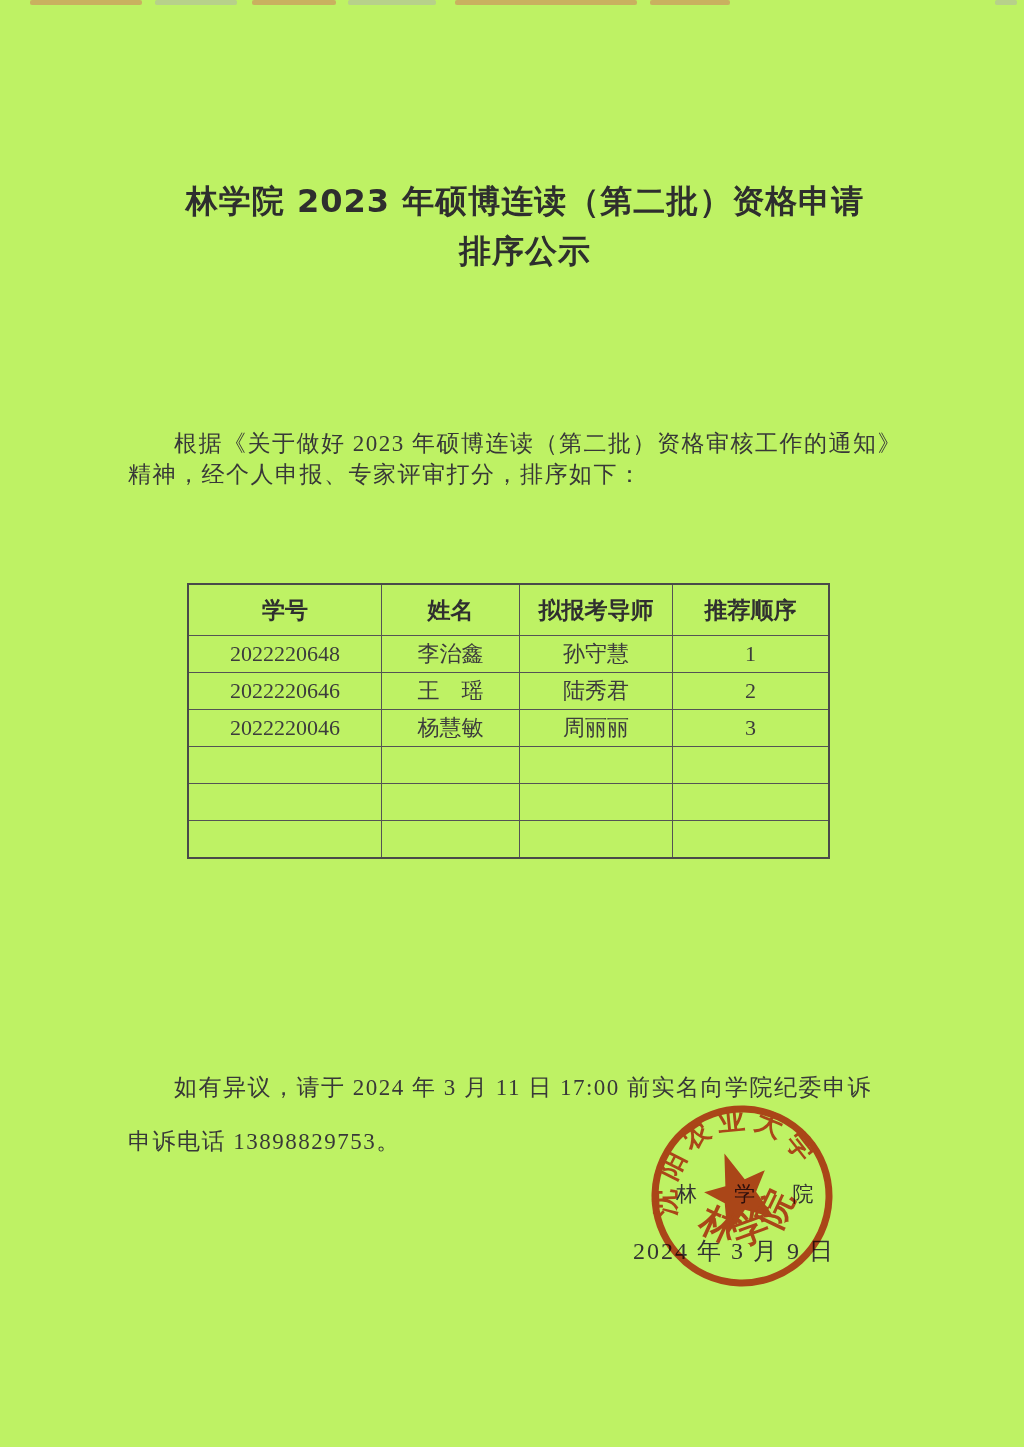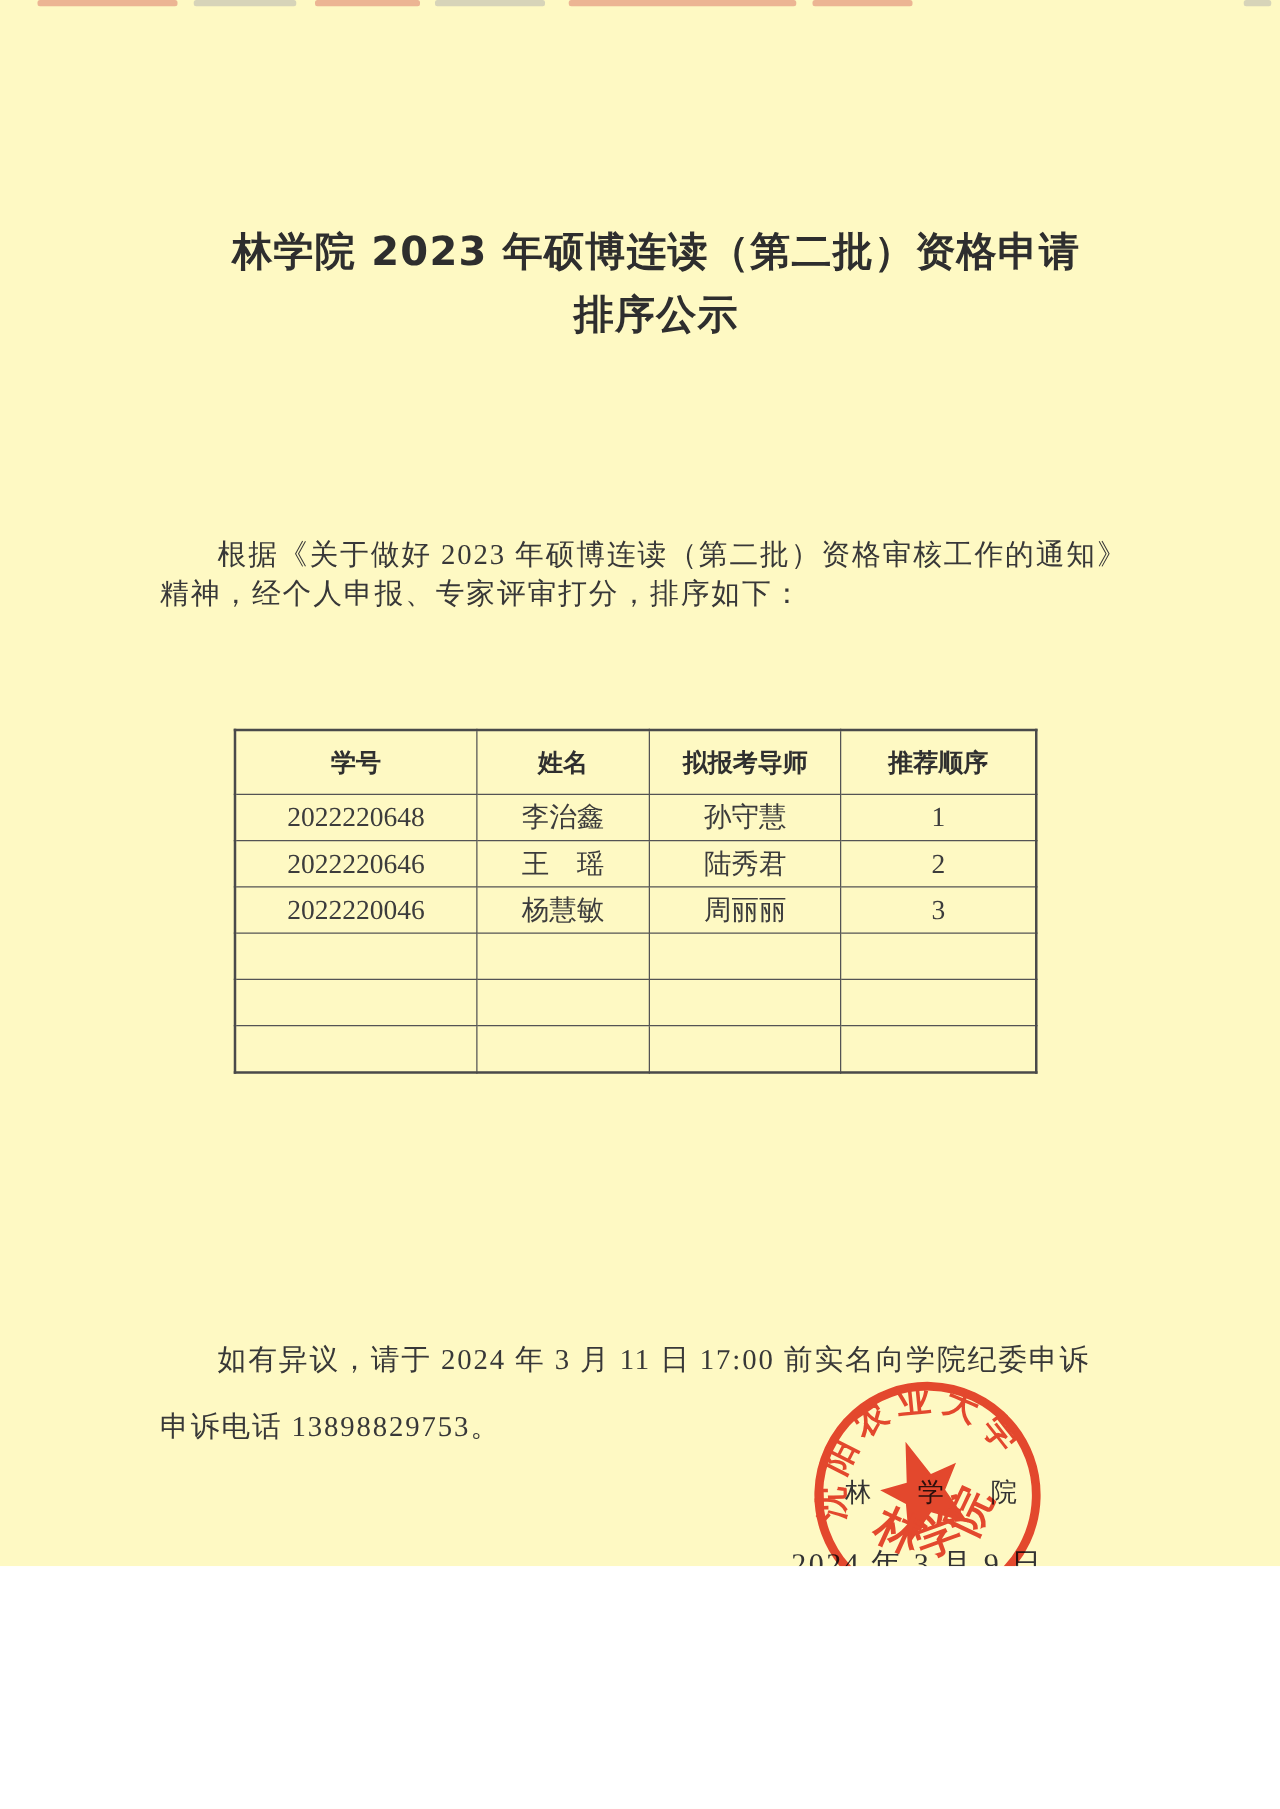--- a/index.html
+++ b/index.html
@@ -1,20 +1,20 @@
 <!DOCTYPE html>
 <html><head>
 <meta charset="utf-8">
 <style>
   html,body{margin:0;padding:0;background:#ffffff;}
   .page{
     position:relative;
     width:1024px;
-    height:1253px;
-    background:#fef9c3;
+    height:1447px;
+    background:#bef264;
     overflow:hidden;
     font-family:"Liberation Serif","DejaVu Serif",serif;
     color:#3a3a3a;
   }
   
   .scan-edge{position:absolute;top:0;left:0;width:1024px;height:8px;}
   .scan-edge .dash{position:absolute;top:0;height:5px;border-radius:2px;}
   .dash.r{background:rgba(216,98,88,0.45);}
   .dash.g{background:rgba(176,176,176,0.5);}
 
@@ -54,21 +54,21 @@
   }
   table.rank td,table.rank th{
     border:1.5px solid #545454;
     text-align:center;
     vertical-align:middle;
     padding:0;
   }
   table.rank th{
     font-family:"DejaVu Sans","Liberation Sans",sans-serif;
     font-weight:bold;
-    font-size:20px;
+    font-size:23px;
     color:#2f2f2f;
     height:50px;
   }
   table.rank td{
     font-family:"Liberation Serif","DejaVu Serif",serif;
     font-size:22px;
     color:#3c3c3c;
     height:36px;
     text-align:center;
   }

